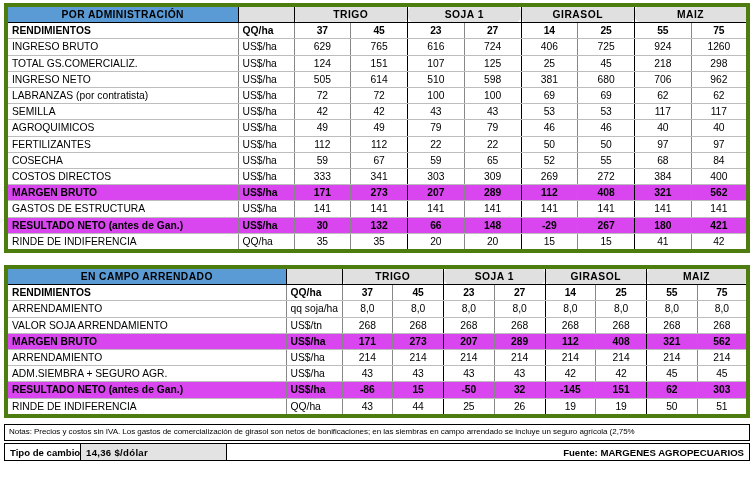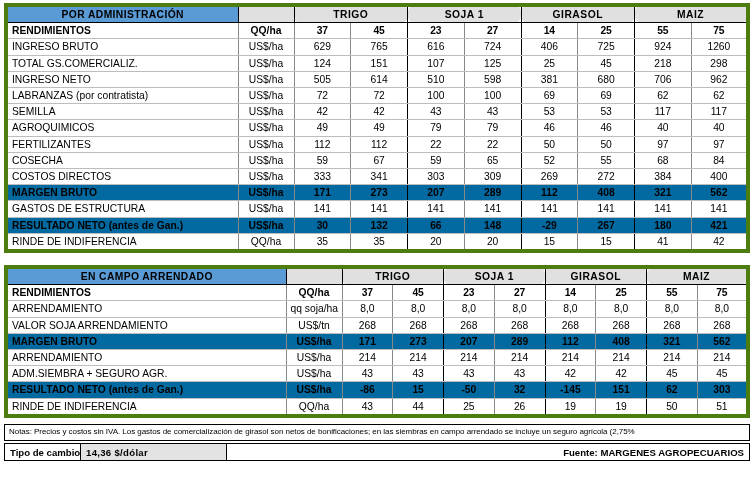--- a/index.html
+++ b/index.html
@@ -81,26 +81,26 @@
     letter-spacing: .5px;
     height: 18px;
     line-height: 18px;
     border-right: 1px solid #000 !important;
     border-bottom: 1px solid #000 !important;
     border-left: 1px solid #000;
     border-radius: 7px;
   }
 
   td.label { text-align: left; padding-left: 5px; }
-  td.unit  { text-align: center; font-size: 9.8px; border-right: 1px solid #000; margin-top: 12px; }
+  td.unit  { text-align: left; font-size: 9.8px; border-right: 1px solid #000; margin-top: 12px; }
   td.num   { text-align: center; }
   td.num.grpstart { border-left: 1px solid #000; }
   td.num.grpend   { border-right: 1px solid #000; }
 
-  tr.emph td { background: #0369a1; font-weight: bold; }
+  tr.emph td { background: #d946ef; font-weight: bold; }
   tr.emph td.label { font-weight: bold; }
   tr.bold td { font-weight: bold; }
 
   .spacer { height: 12px; }
 
   
   .notes-box {
     border: 1px solid #000;
     margin-top: 6px;
     padding: 2px 4px 3px 4px;

